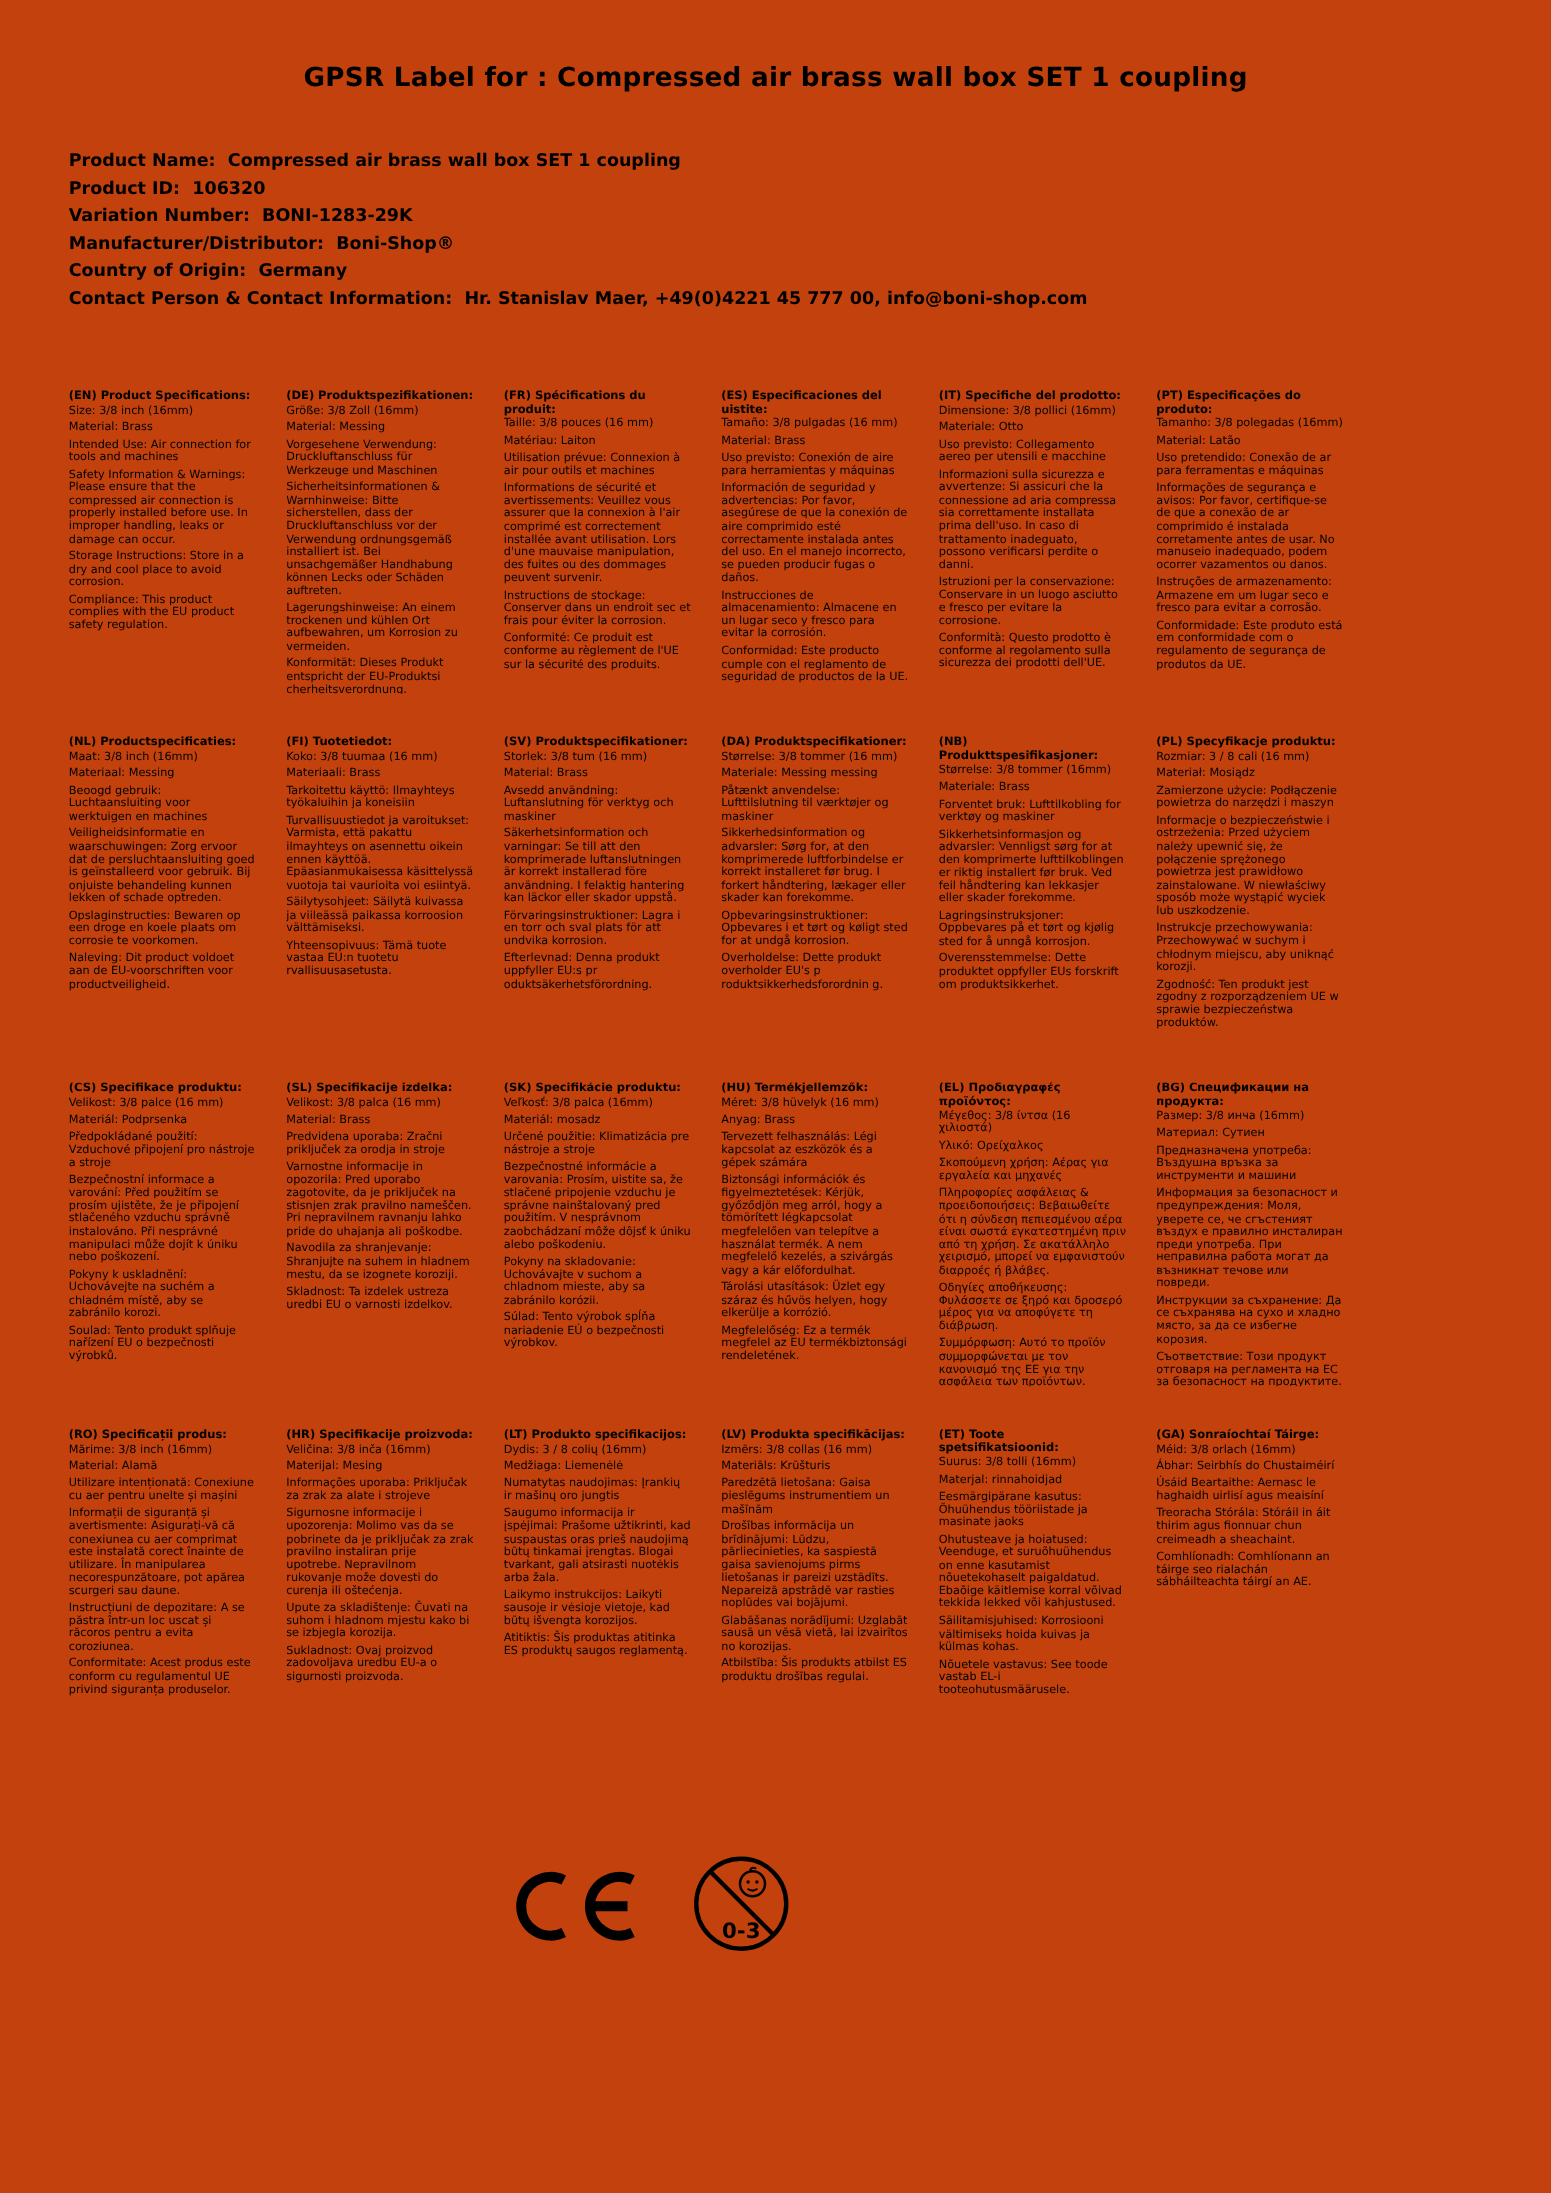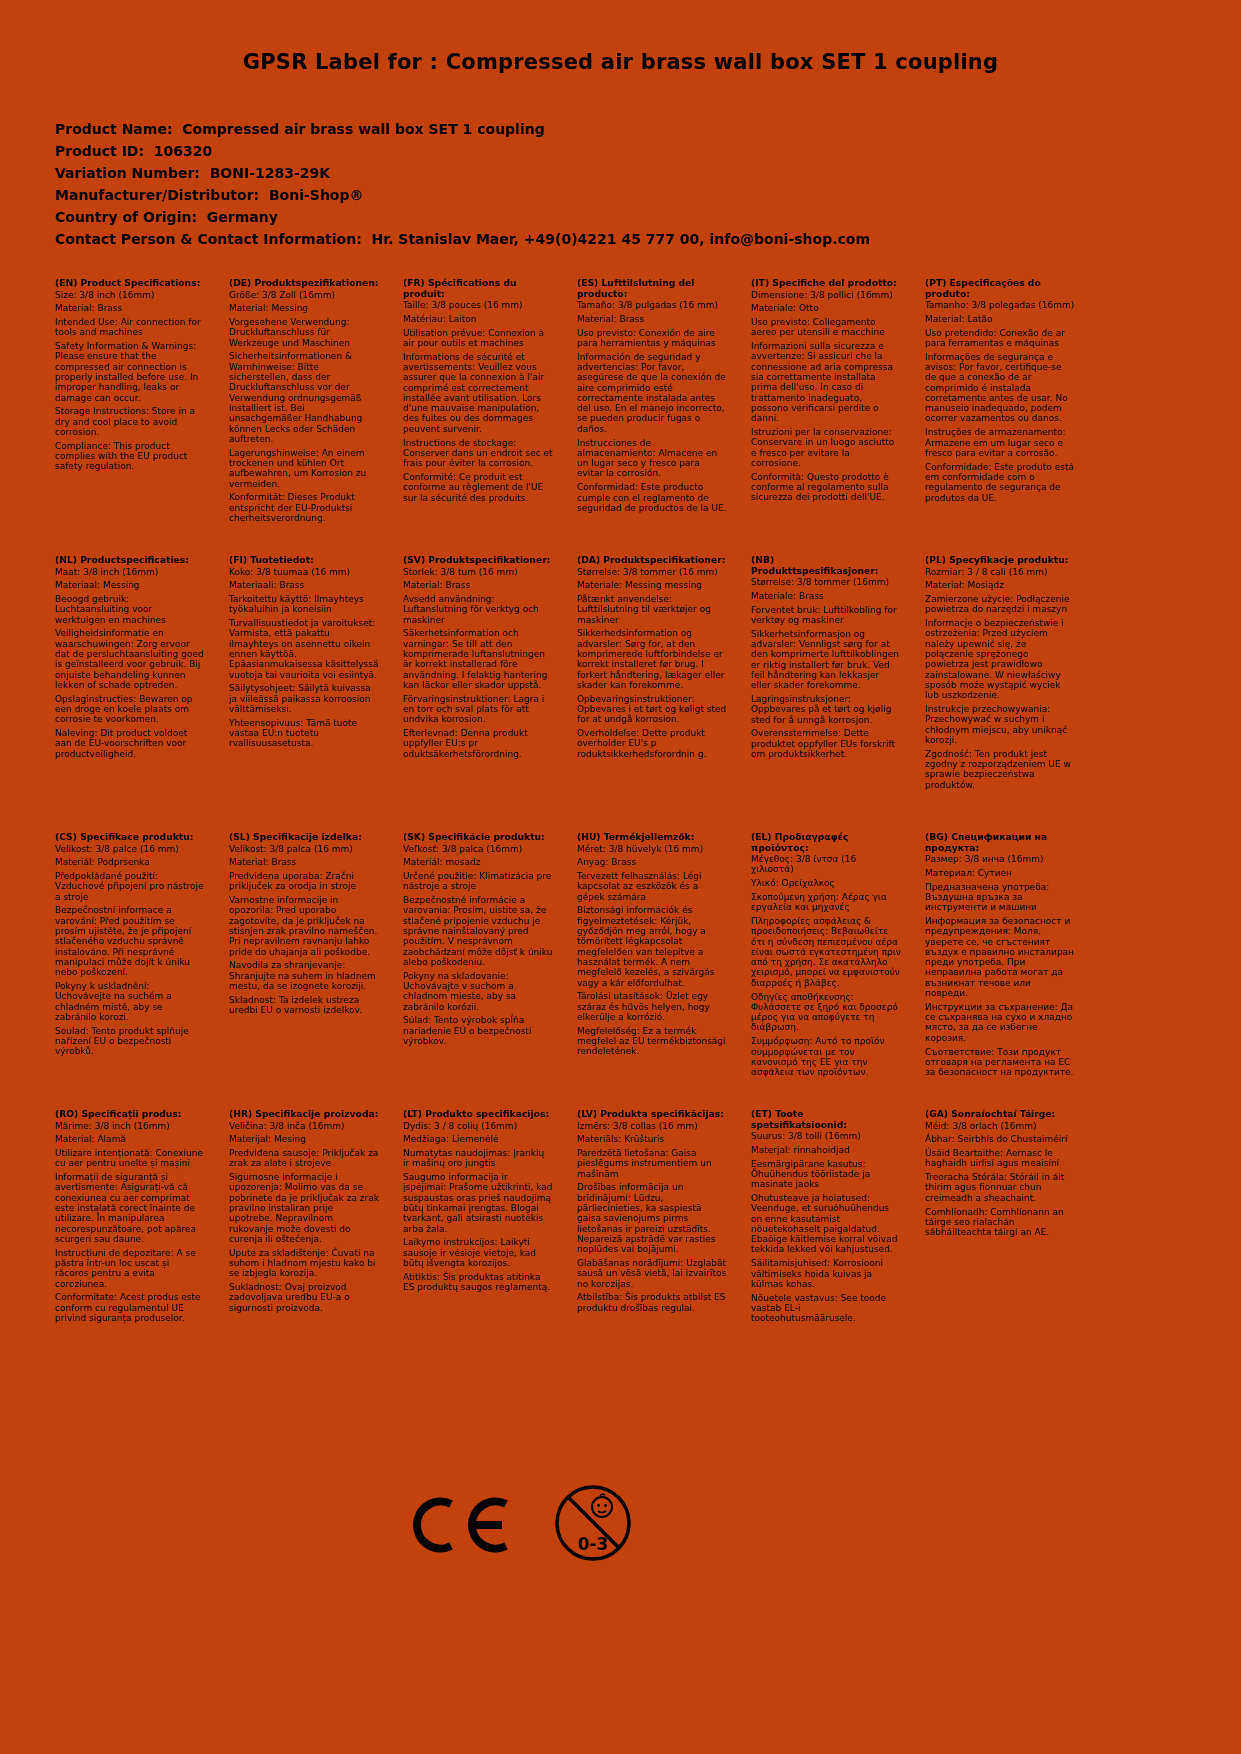--- a/index.html
+++ b/index.html
@@ -41,20 +41,21 @@
     top:278px;
     display:grid;
     grid-template-columns:repeat(6,150px);
     column-gap:24px;
     grid-auto-rows:277px;
   }
   .block{
     font-size:9px;
     line-height:10.3px;
     overflow:hidden;
+    margin-top:34px;
   }
   .block h3{
     margin:0 0 1px 0;
     font-size:9.2px;
     line-height:10.5px;
     font-weight:bold;
   }
   .block p{
     margin:0 0 3.5px 0;
   }
@@ -100,21 +101,21 @@
       <div class="block">
         <h3>(FR) Spécifications du produit:</h3>
         <p>Taille: 3/8 pouces (16 mm)</p>
         <p>Matériau: Laiton</p>
         <p>Utilisation prévue: Connexion à air pour outils et machines</p>
         <p>Informations de sécurité et avertissements: Veuillez vous assurer que la connexion à l'air comprimé est correctement installée avant utilisation. Lors d'une mauvaise manipulation, des fuites ou des dommages peuvent survenir.</p>
         <p>Instructions de stockage: Conserver dans un endroit sec et frais pour éviter la corrosion.</p>
         <p>Conformité: Ce produit est conforme au règlement de l'UE sur la sécurité des produits.</p>
       </div>
       <div class="block">
-        <h3>(ES) Lufttilslutning del producto:</h3>
+        <h3>(ES) Especificaciones del uistite:</h3>
         <p>Tamaño: 3/8 pulgadas (16 mm)</p>
         <p>Material: Brass</p>
         <p>Uso previsto: Conexión de aire para herramientas y máquinas</p>
         <p>Información de seguridad y advertencias: Por favor, asegúrese de que la conexión de aire comprimido esté correctamente instalada antes del uso. En el manejo incorrecto, se pueden producir fugas o daños.</p>
         <p>Instrucciones de almacenamiento: Almacene en un lugar seco y fresco para evitar la corrosión.</p>
         <p>Conformidad: Este producto cumple con el reglamento de seguridad de productos de la UE.</p>
       </div>
       <div class="block">
         <h3>(IT) Specifiche del prodotto:</h3>
         <p>Dimensione: 3/8 pollici (16mm)</p>
@@ -247,21 +248,21 @@
         <p>Material: Alamă</p>
         <p>Utilizare intenționată: Conexiune cu aer pentru unelte și mașini</p>
         <p>Informații de siguranță și avertismente: Asigurați-vă că conexiunea cu aer comprimat este instalată corect înainte de utilizare. În manipularea necorespunzătoare, pot apărea scurgeri sau daune.</p>
         <p>Instrucțiuni de depozitare: A se păstra într-un loc uscat și răcoros pentru a evita coroziunea.</p>
         <p>Conformitate: Acest produs este conform cu regulamentul UE privind siguranța produselor.</p>
       </div>
       <div class="block">
         <h3>(HR) Specifikacije proizvoda:</h3>
         <p>Veličina: 3/8 inča (16mm)</p>
         <p>Materijal: Mesing</p>
-        <p>Predviđena sausoje: Priključak za zrak za alate i strojeve</p>
+        <p>Informações uporaba: Priključak za zrak za alate i strojeve</p>
         <p>Sigurnosne informacije i upozorenja: Molimo vas da se pobrinete da je priključak za zrak pravilno instaliran prije upotrebe. Nepravilnom rukovanje može dovesti do curenja ili oštećenja.</p>
         <p>Upute za skladištenje: Čuvati na suhom i hladnom mjestu kako bi se izbjegla korozija.</p>
         <p>Sukladnost: Ovaj proizvod zadovoljava uredbu EU-a o sigurnosti proizvoda.</p>
       </div>
       <div class="block">
         <h3>(LT) Produkto specifikacijos:</h3>
         <p>Dydis: 3 / 8 colių (16mm)</p>
         <p>Medžiaga: Liemenėlė</p>
         <p>Numatytas naudojimas: Įrankių ir mašinų oro jungtis</p>
         <p>Saugumo informacija ir įspėjimai: Prašome užtikrinti, kad suspaustas oras prieš naudojimą būtų tinkamai įrengtas. Blogai tvarkant, gali atsirasti nuotėkis arba žala.</p>

